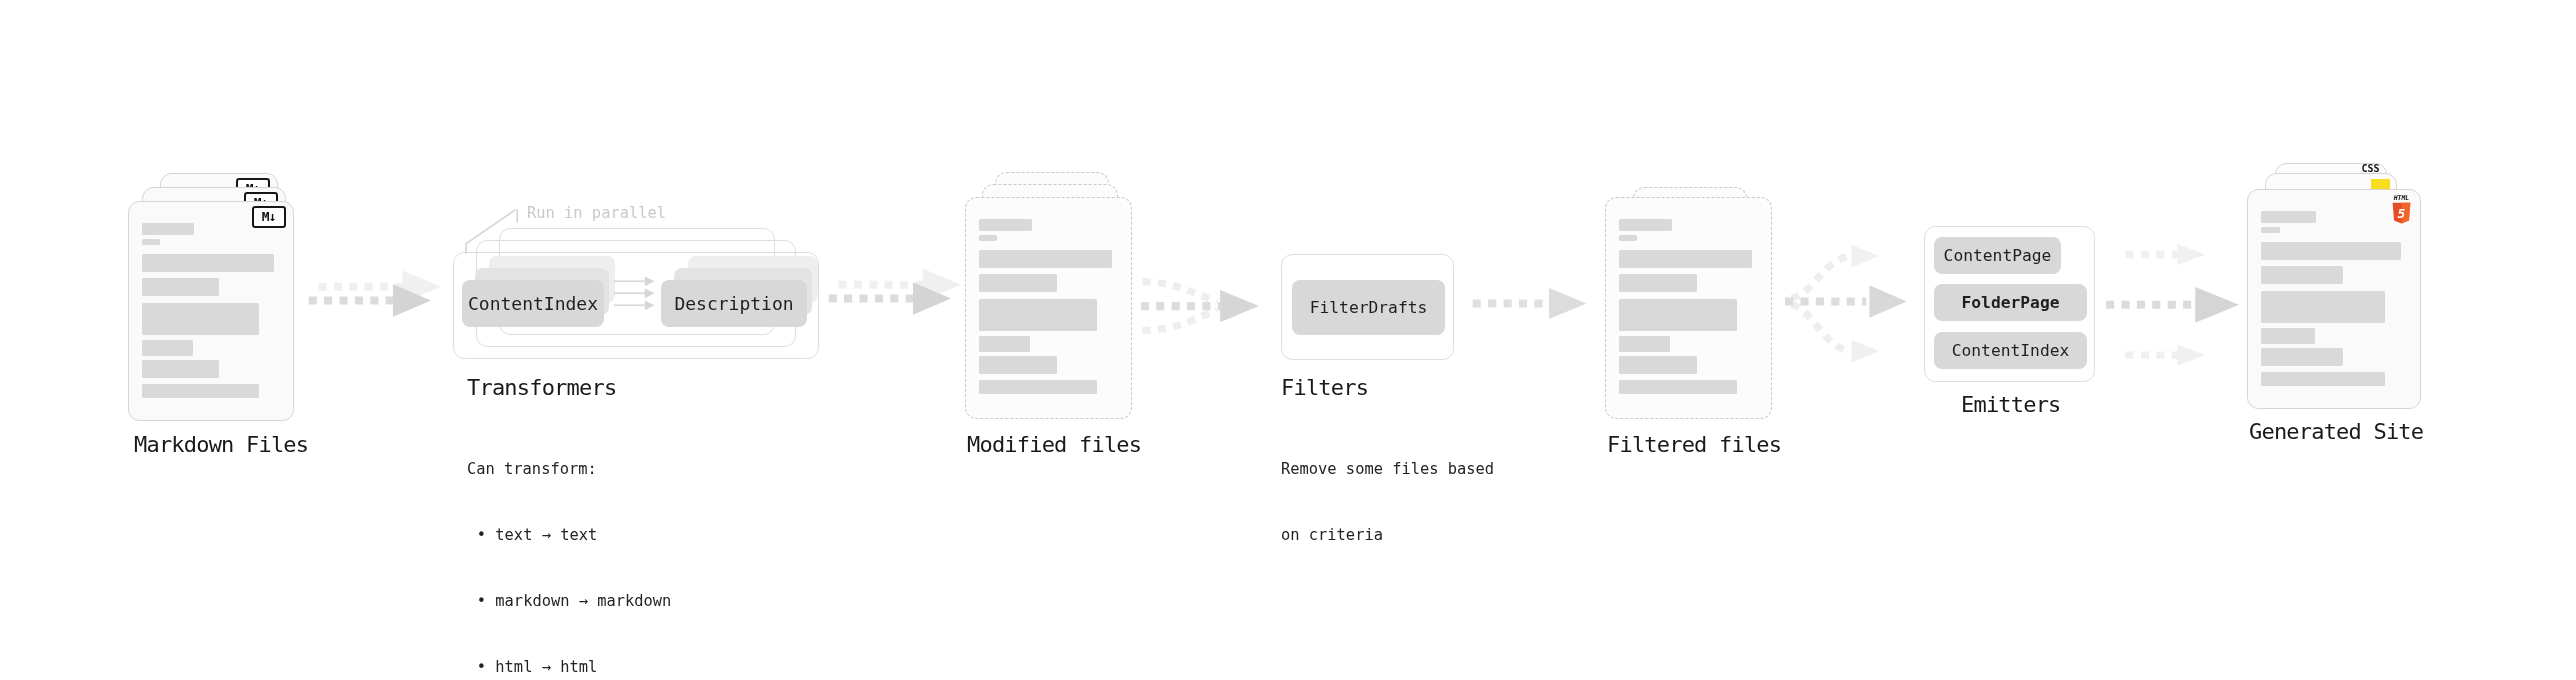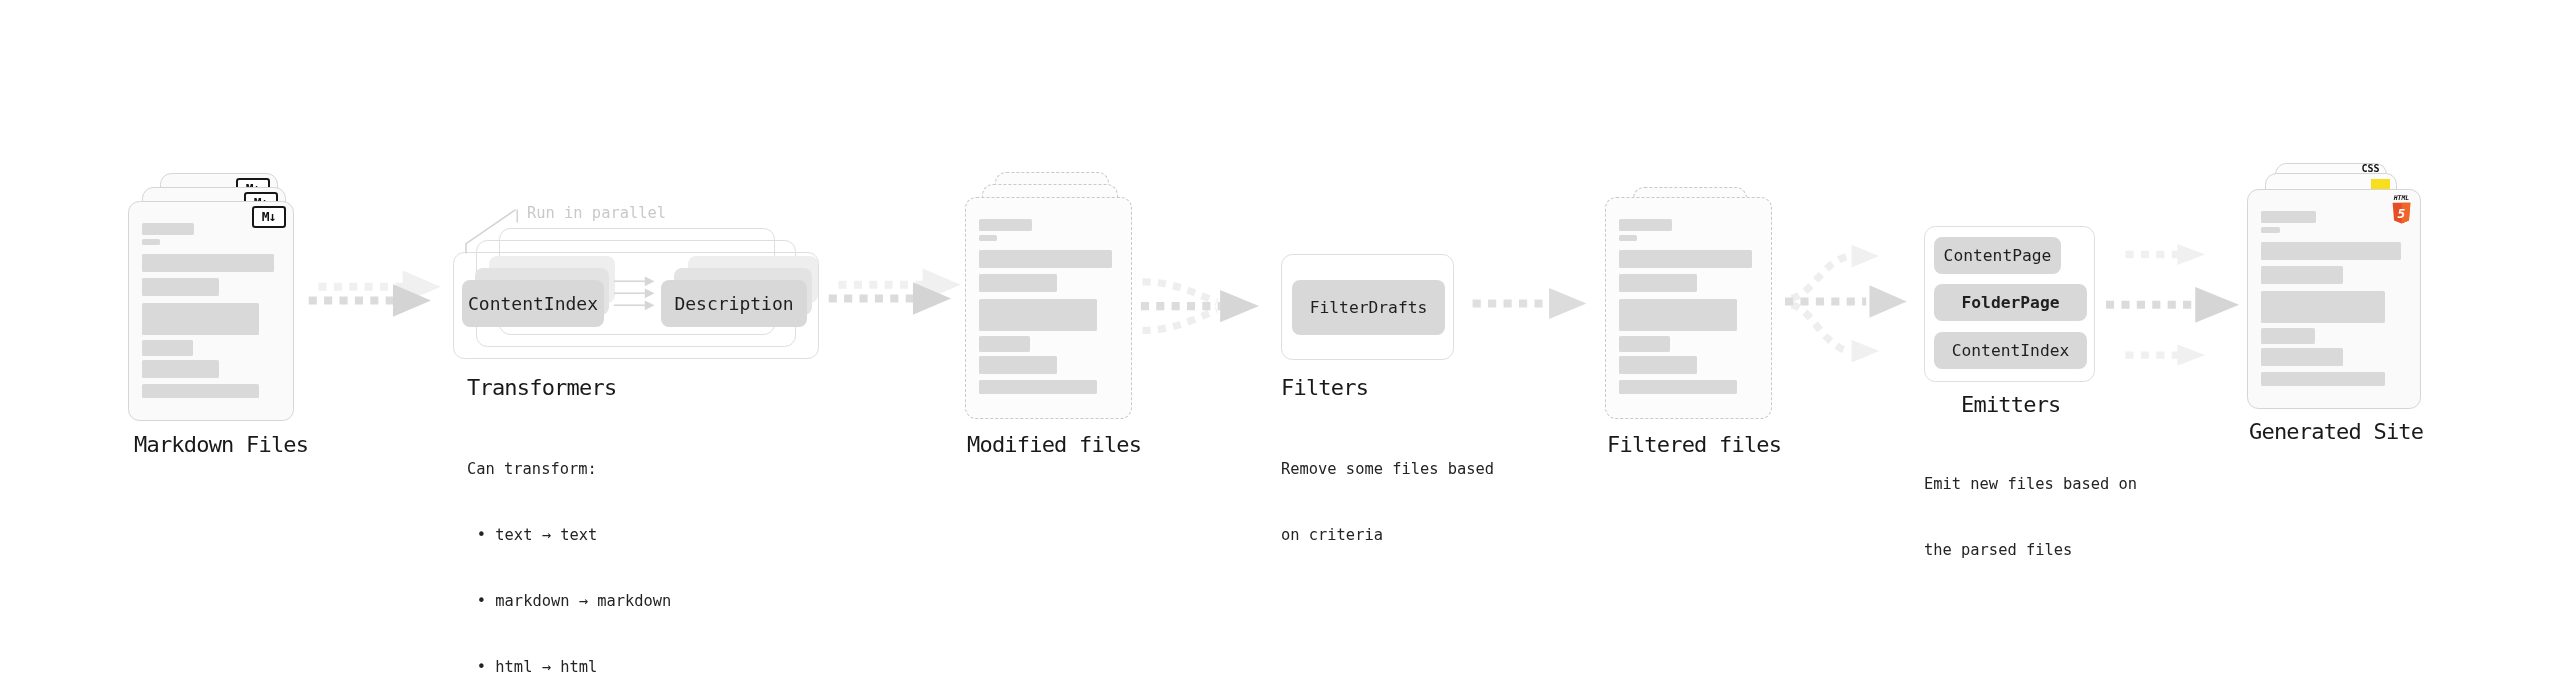--- a/index.html
+++ b/index.html
@@ -180,24 +180,20 @@
     <polygon points="82,119 82,147 116,133" fill="#f0f0f0"></polygon>
     <line x1="0" y1="72" x2="100" y2="72" stroke="#dcdcdc" stroke-width="10" stroke-dasharray="10 9"></line>
     <polygon points="104,52 104,92 150,72" fill="#d8d8d8"></polygon>
   </svg>
 
   <div class="panel" style="left:1924px;top:226px;width:171px;height:156px;"></div>
   <div class="pill small" style="left:1934px;top:237px;width:127px;height:37px;">ContentPage</div>
   <div class="pill small" style="left:1934px;top:284px;width:153px;height:37px;font-weight:bold;">FolderPage</div>
   <div class="pill small" style="left:1934px;top:332px;width:153px;height:37px;">ContentIndex</div>
   <div class="h1" style="left:1924px;top:392px;margin-left:37px;">Emitters</div>
-  <div class="body" style="left:1924px;top:429px;">
-    <div>Emit new files based on</div>
-    <div>the parsed files</div>
-  </div>
 
   <svg class="abs" style="left:2106px;top:243px;" width="142" height="126" viewBox="0 0 175 155">
     <line x1="24" y1="14" x2="90" y2="14" stroke="#f0f0f0" stroke-width="9" stroke-dasharray="10 9"></line>
     <polygon points="88,1 88,27 122,14" fill="#f0f0f0"></polygon>
     <line x1="0" y1="76" x2="112" y2="76" stroke="#dbdbdb" stroke-width="10" stroke-dasharray="10 9"></line>
     <polygon points="110,54 110,98 164,76" fill="#d5d5d5"></polygon>
     <line x1="24" y1="138" x2="90" y2="138" stroke="#f0f0f0" stroke-width="9" stroke-dasharray="10 9"></line>
     <polygon points="88,125 88,151 122,138" fill="#f0f0f0"></polygon>
   </svg>
 

